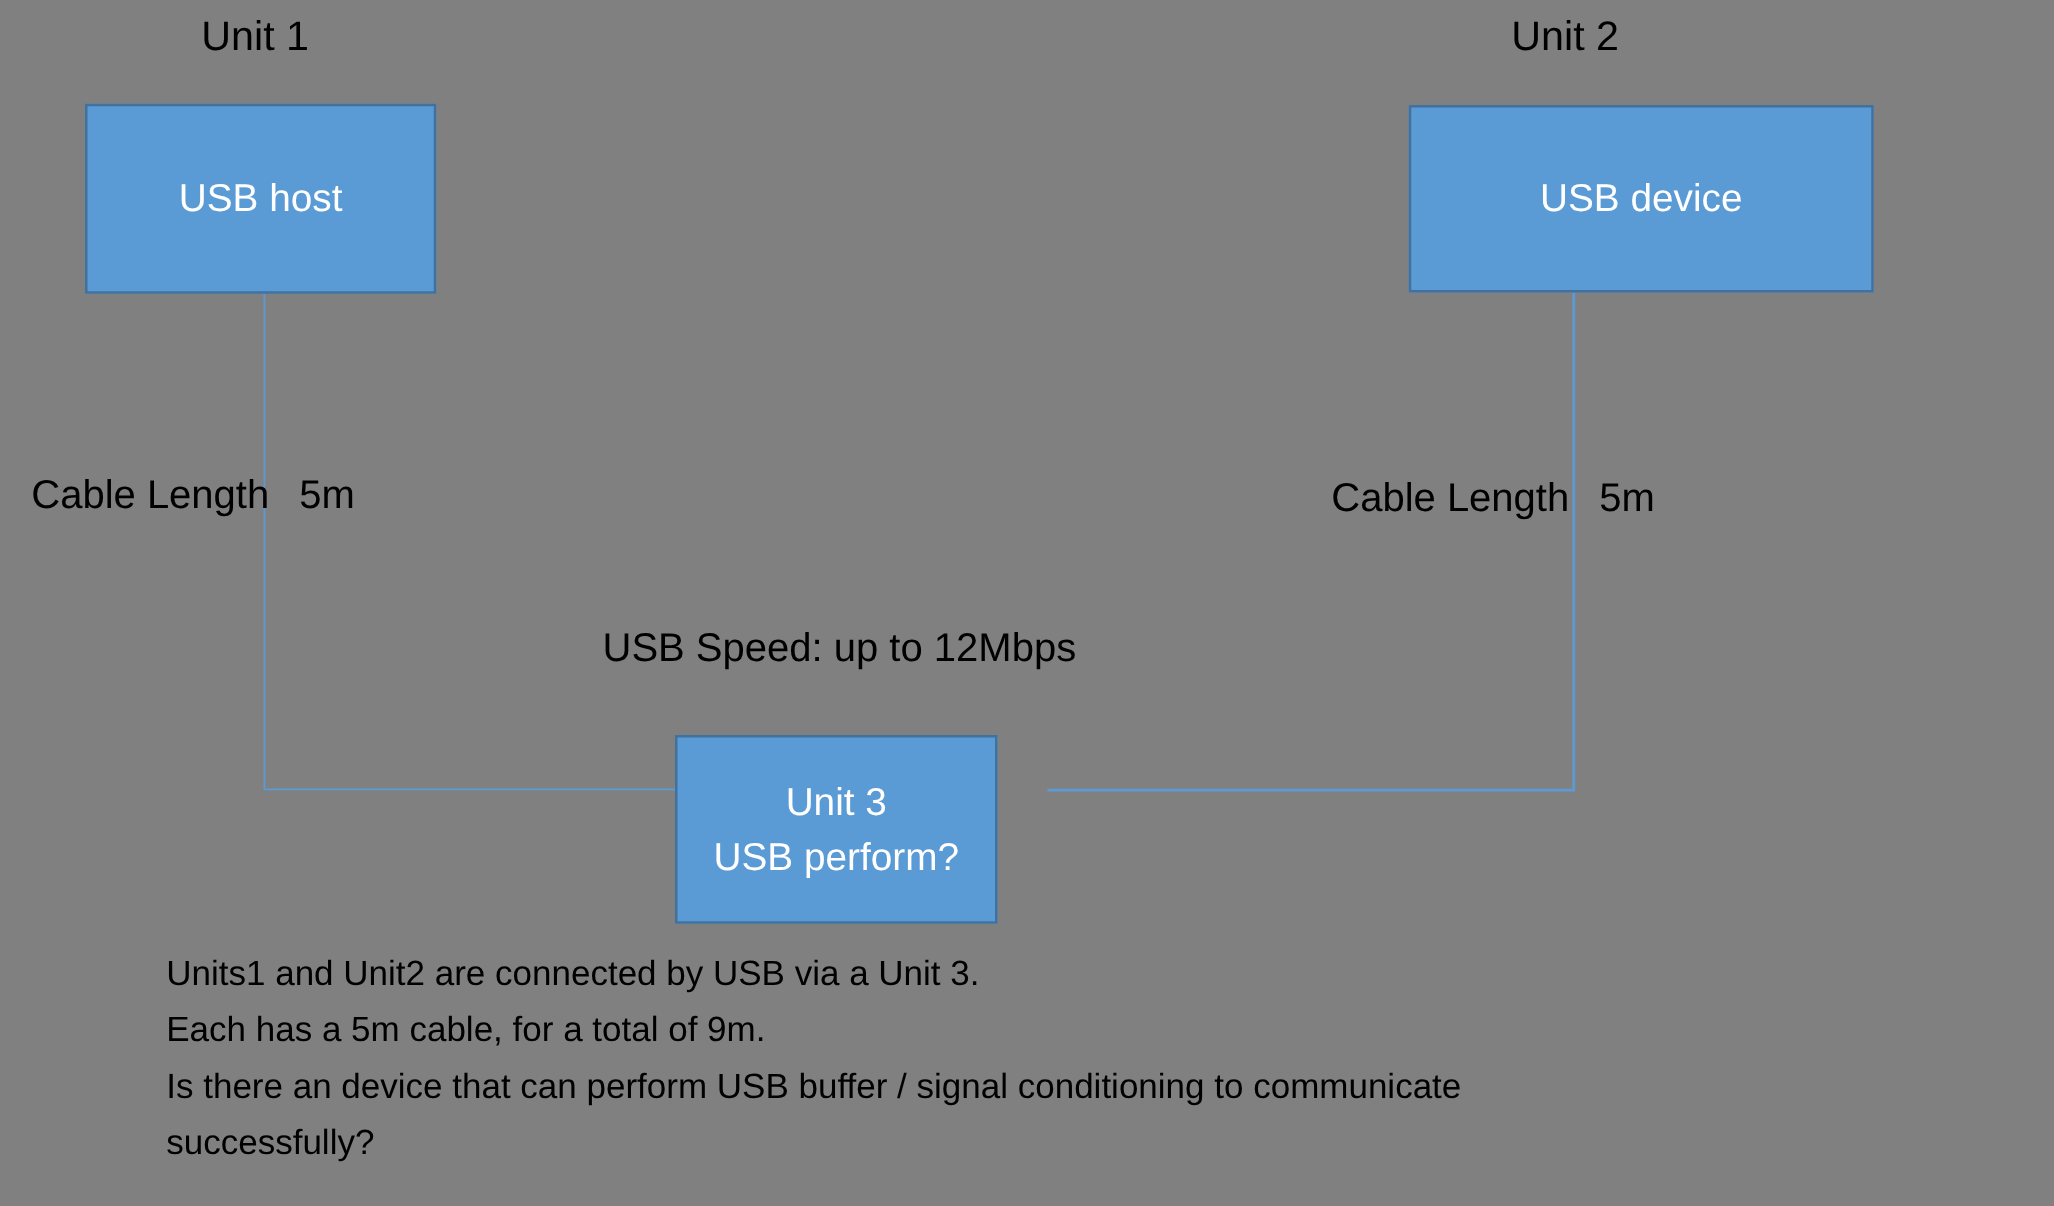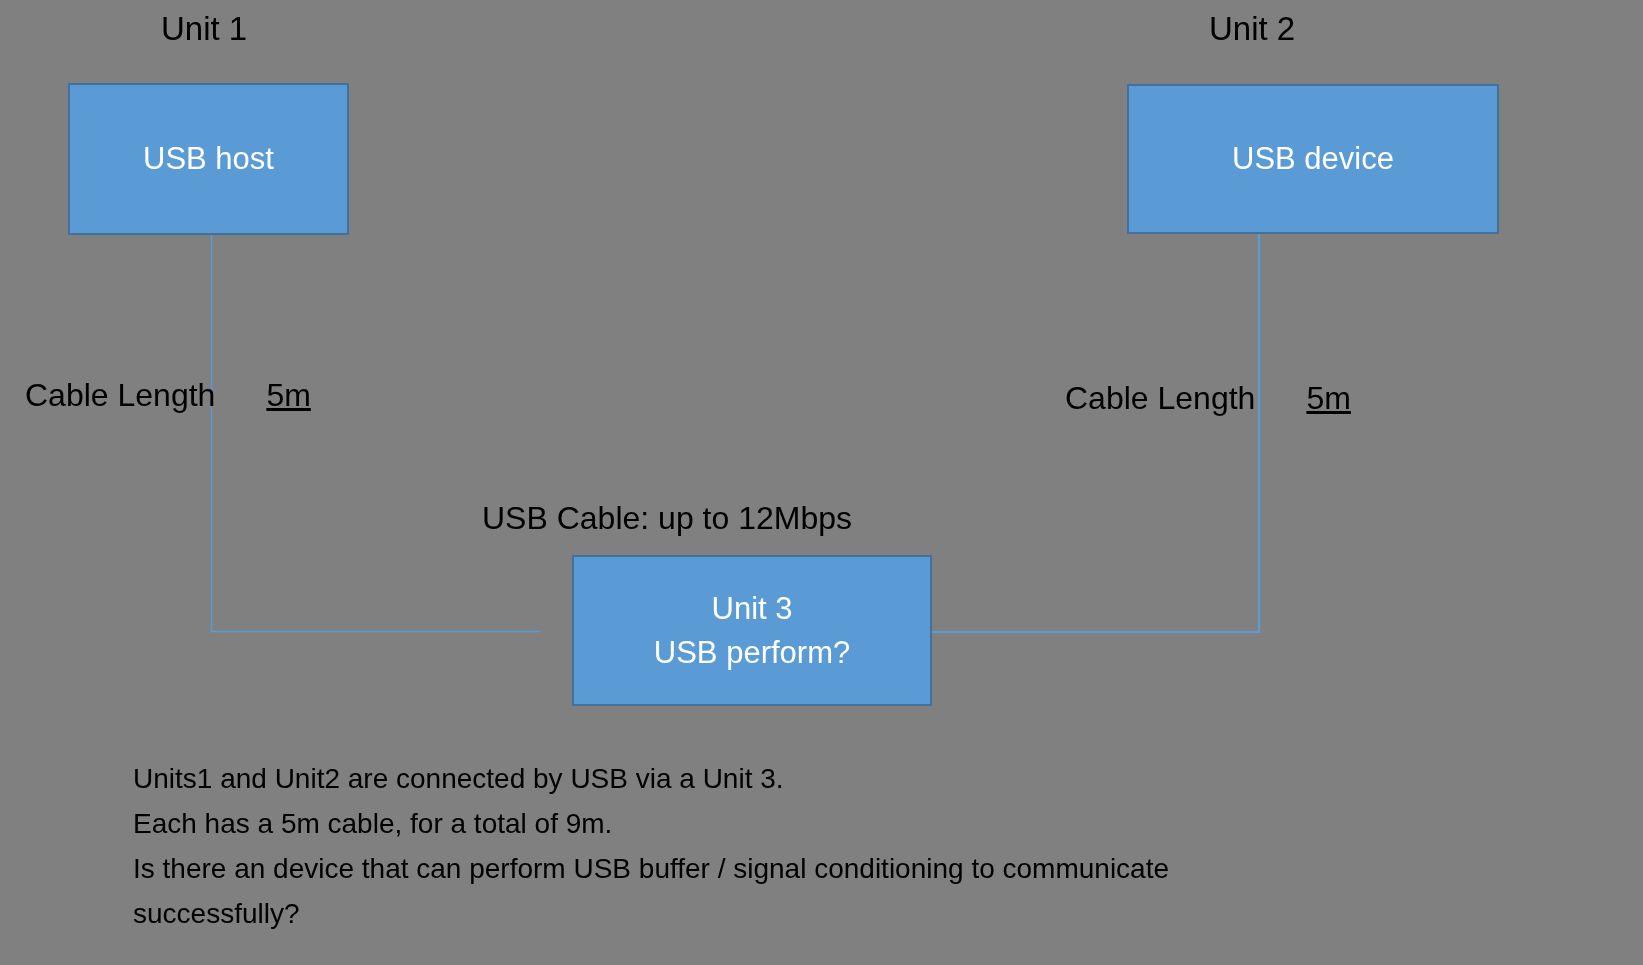--- a/index.html
+++ b/index.html
@@ -45,39 +45,39 @@
     display: flex;
     flex-direction: column;
     align-items: center;
     justify-content: center;
     font-size: 31px;
     line-height: 44px;
     text-align: left;
   }
   .usb-host   { left: 68px;   top: 83px;  width: 281px; height: 152px; }
   .usb-device { left: 1127px; top: 84px;  width: 372px; height: 150px; }
-  .unit3      { left: 540px;  top: 555px; width: 360px; height: 151px; margin-left: 32px; }
+  .unit3      { left: 540px;  top: 588px; width: 258px; height: 151px; }
 
   .unit-label {
     position: absolute;
     top: 10px;
     font-size: 33px;
     white-space: nowrap;
   }
   .unit1-label { left: 161px; }
   .unit2-label { left: 1209px; }
 
   .cable-label {
     position: absolute;
     font-size: 32px;
     white-space: nowrap;
   }
   .cable-left  { left: 25px;   top: 377px; }
   .cable-right { left: 1065px; top: 380px; }
-  .cable-value { margin-left: 51px; text-decoration: underline; }
+  .cable-value { margin-left: 24px; }
 
   .speed-label {
     position: absolute;
     left: 482px;
     top: 500px;
     font-size: 32px;
     white-space: nowrap;
   }
 
   .question {
@@ -112,21 +112,21 @@
   </div>
 
   <div class="cable-label cable-left">
     <span>Cable Length</span><span class="cable-value">5m</span>
   </div>
 
   <div class="cable-label cable-right">
     <span>Cable Length</span><span class="cable-value">5m</span>
   </div>
 
-  <div class="speed-label">USB Cable: up to 12Mbps</div>
+  <div class="speed-label">USB Speed: up to 12Mbps</div>
 
   <div class="node unit3">
     <div>Unit 3</div>
     <div>USB perform?</div>
   </div>
 
   <div class="question">
     <div>Units1 and Unit2 are connected by USB via a Unit 3.</div>
     <div>Each has a 5m cable, for a total of 9m.</div>
     <div>Is there an device that can perform USB buffer / signal conditioning to communicate</div>

